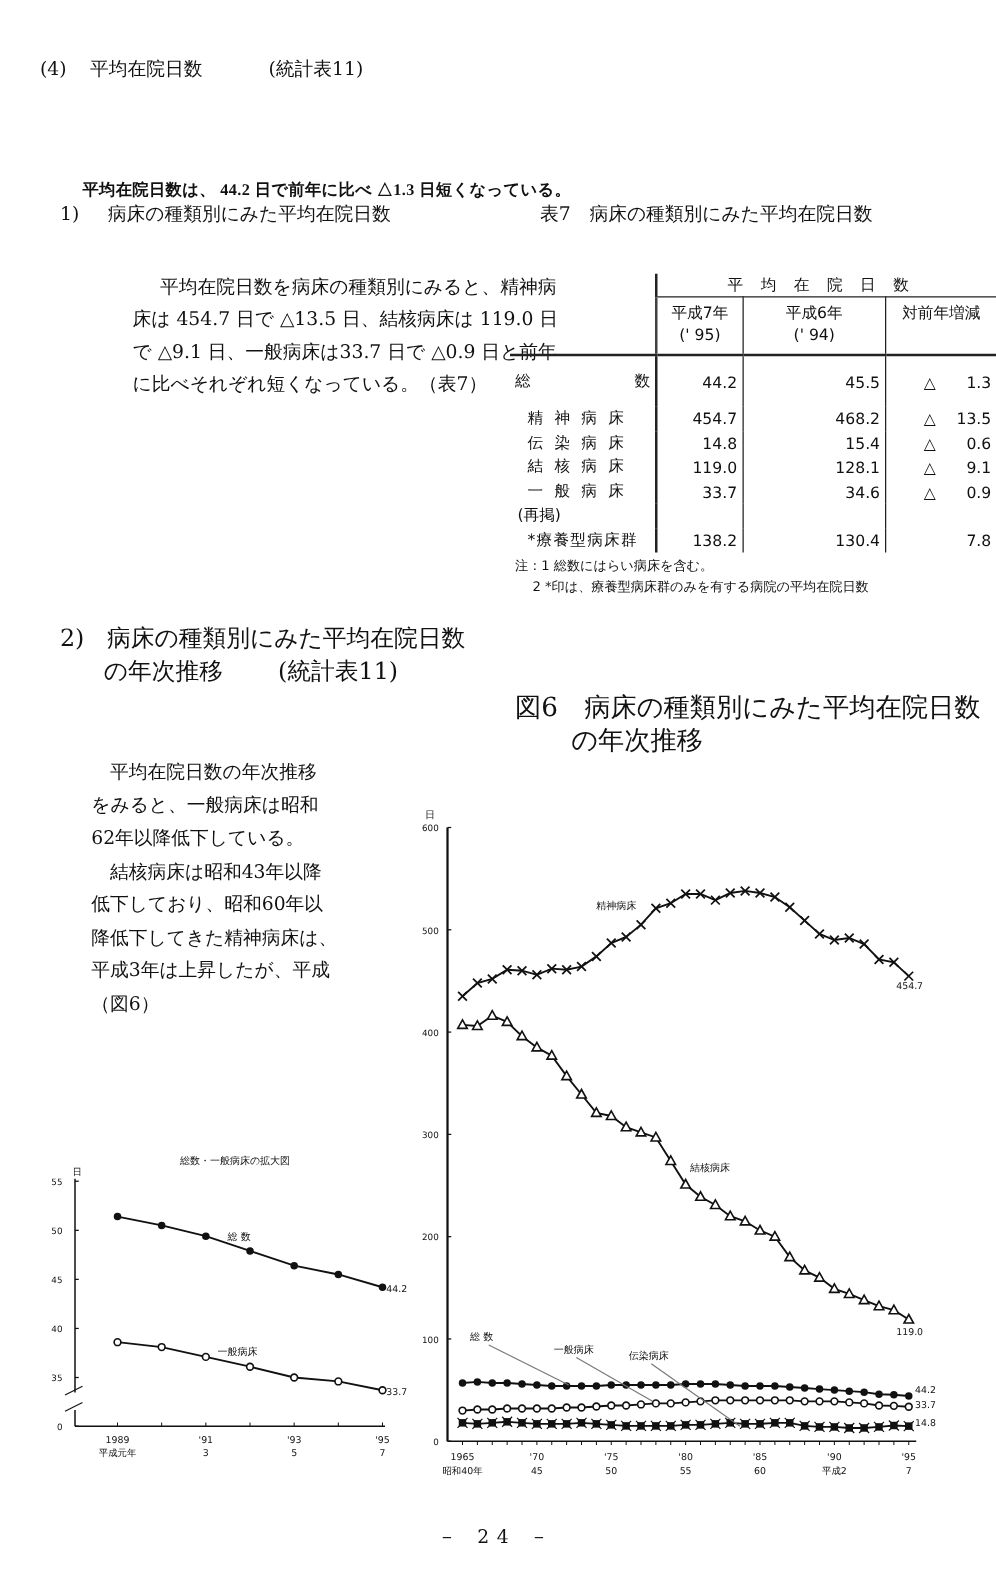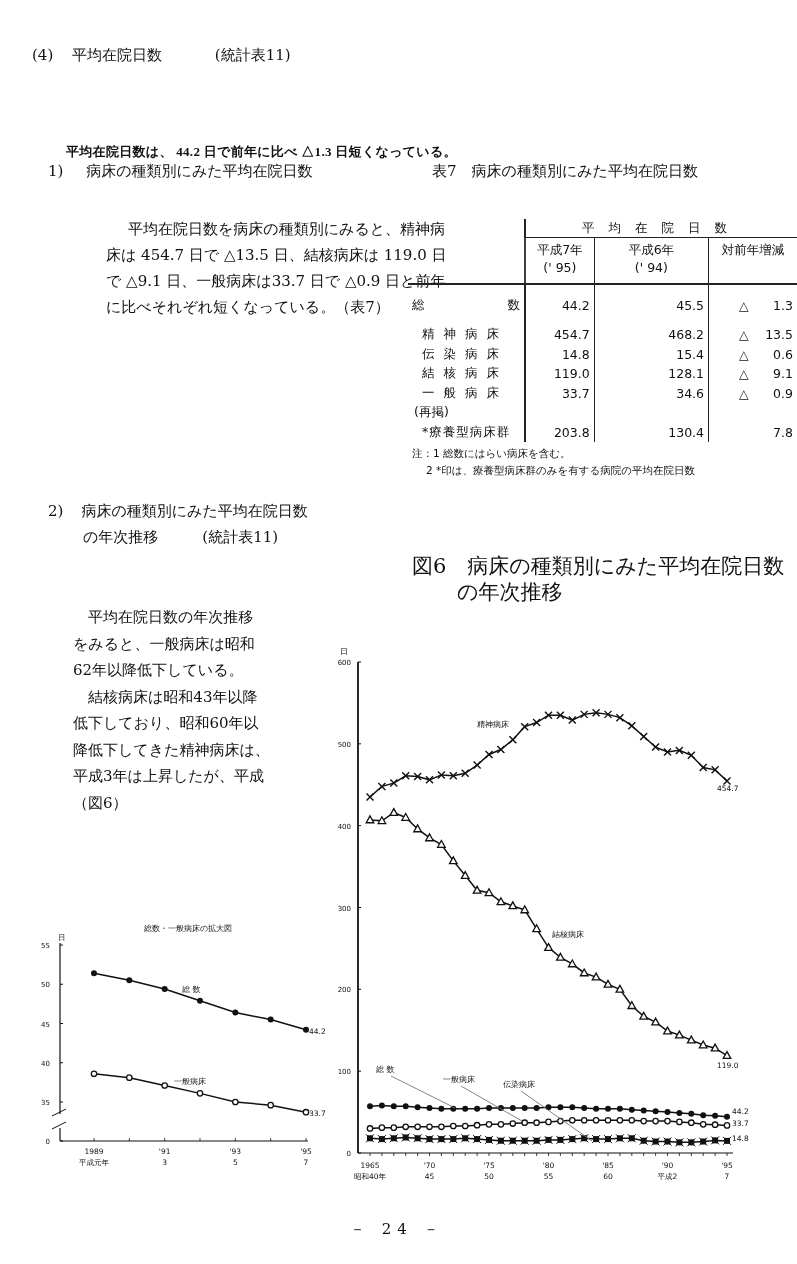--- a/index.html
+++ b/index.html
@@ -9,21 +9,21 @@
   .h4 { left: 32px; top: 46px; font-size: 15px; }
   .h4 .ref { margin-left: 48px; }
   .summary { left: 66px; top: 103px; font-size: 13px; font-weight: bold;
              font-family: Liberation Serif, serif; letter-spacing: 0.3px; margin-top: 40px; }
   .sec1 { left: 48px; top: 162px; font-size: 15px; }
   .sec1 .num { margin-right: 18px; }
   .tbltitle { left: 432px; top: 162px; font-size: 15px; }
   .para { font-size: 15px; line-height: 26px; white-space: normal; margin-left: 44px; }
   .p1 { left: 62px; top: 216px; width: 345px; }
   .p1 .ind { display:inline-block; width: 22px; }
-  .sec2 { left: 48px; top: 498px; font-size: 15px; line-height: 26px; }
+  .sec2 { left: 48px; top: 498px; font-size: 19px; line-height: 26px; }
   .figtitle { left: 412px; top: 553px; font-size: 21px; line-height: 26px; }
   .p2 { left: 73px; top: 604px; width: 230px; font-size: 15px; line-height: 26.5px; white-space: normal; }
   .footer { left: 350px; top: 1220px; font-size: 15px; letter-spacing: 6px; }
 
   table.t7 { position: absolute; left: 408px; top: 219px; border-collapse: collapse;
              font-family: "DejaVu Sans", "Liberation Sans", sans-serif; font-size: 12.5px; }
   table.t7 td, table.t7 th { padding: 0 4px; font-weight: normal; }
   .t7 th.grp { border-bottom: 1px solid #222; height: 18px; letter-spacing: 14px; text-align: center; border-left: 2px solid #222; }
   .t7 th.sub { height: 42px; vertical-align: top; text-align: center; border-left: 1px solid #222; line-height: 18px; padding-top: 3px; }
   .t7 th.sub.first { border-left: 2px solid #404040; }
@@ -147,21 +147,21 @@
         </td>
   </tr>
   <tr class="body">
     <td class="lbl" style="padding-left:6px">(再掲)</td>
     <td class="val first"></td>
     <td class="val v2"></td>
     <td class="val v3"></td>
   </tr>
   <tr class="body">
     <td class="lbl" style="padding-left:14px; letter-spacing:1px">*療養型病床群</td>
-    <td class="val first">203.8</td>
+    <td class="val first">138.2</td>
     <td class="val v2">130.4</td>
     <td class="val v3">7.8</td>
   </tr>
 </tbody>
   </table>
 
 <div class="abs notes">
   <div>注：1 総数にはらい病床を含む。</div>
   <div class="n2">2 *印は、療養型病床群のみを有する病院の平均在院日数</div>
 </div>

